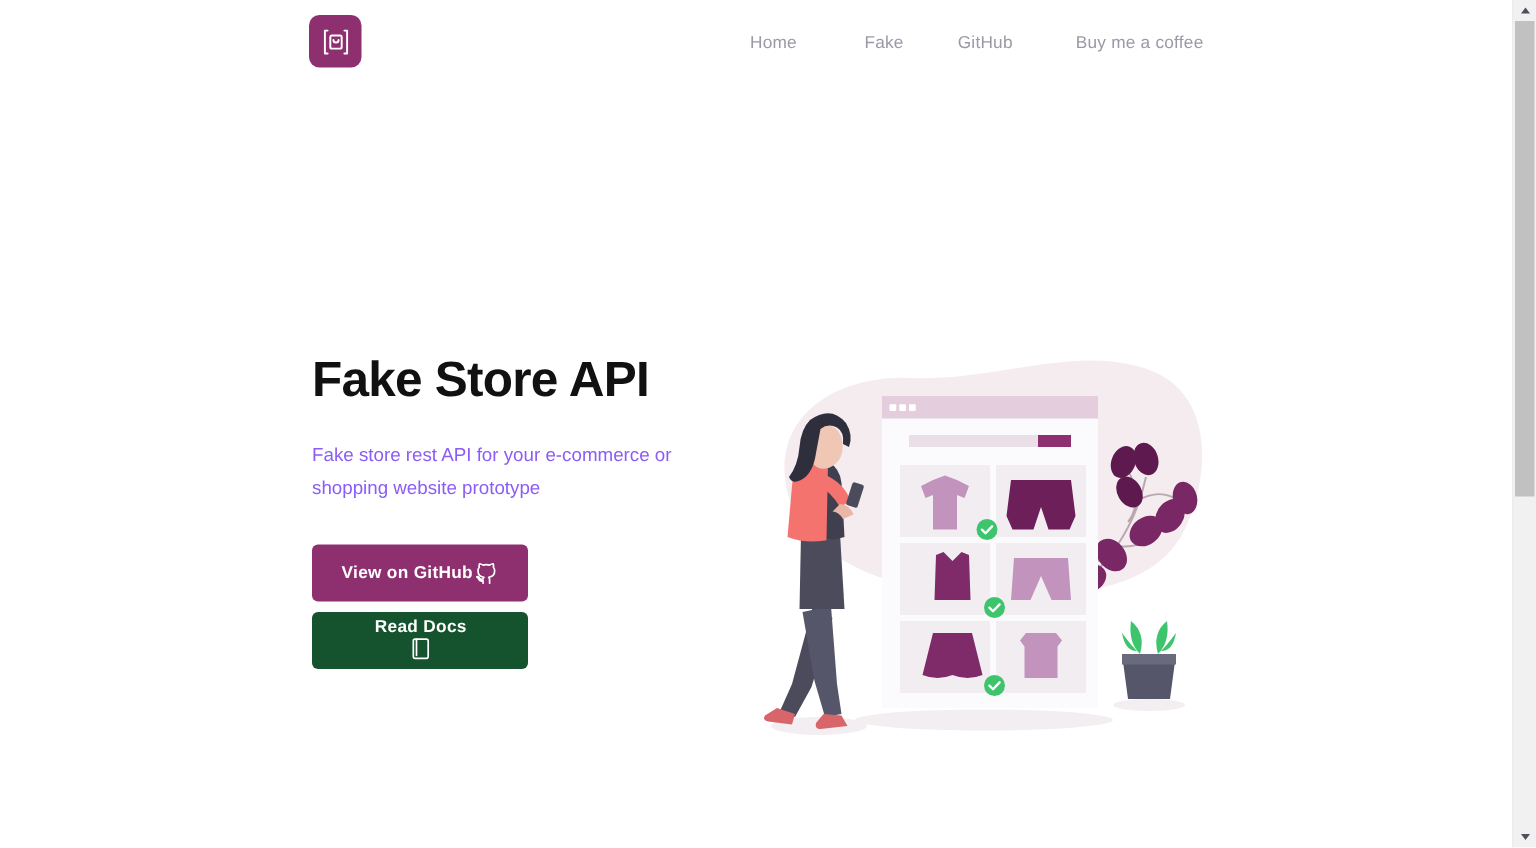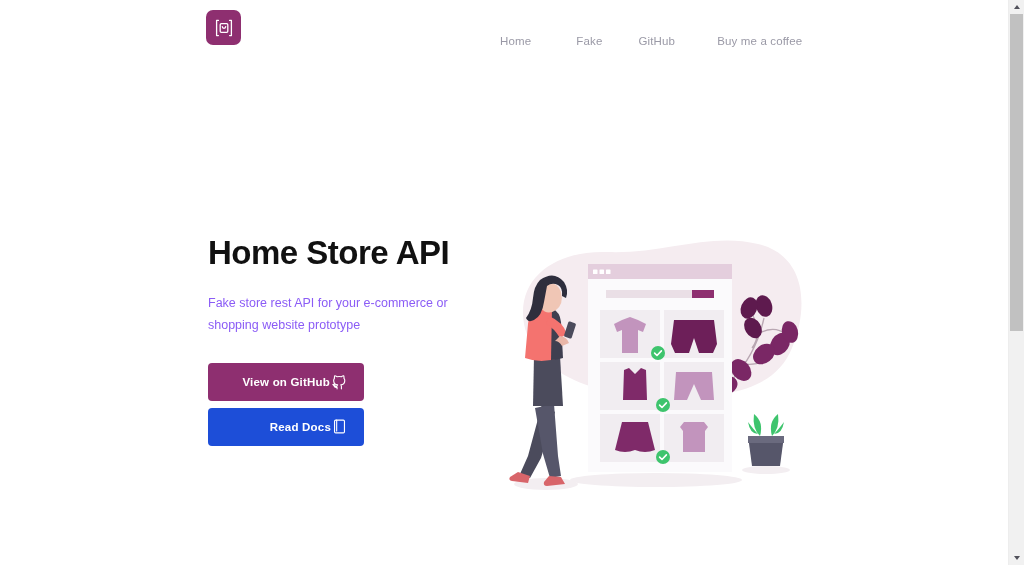--- a/index.html
+++ b/index.html
@@ -50,21 +50,21 @@
     background: #8e2f70;
     display: flex;
     align-items: center;
     justify-content: center;
   }
   #brand-logo svg { display: block; }
 
   #main-nav {
     position: absolute;
     left: 480px;
-    top: 12px;
+    top: 0;
     height: 58px;
     display: flex;
     align-items: center;
     gap: 0;
   }
   .nav-link {
     color: #9a99a6;
     font-size: 11.5px;
     letter-spacing: .15px;
     text-decoration: none;
@@ -103,38 +103,38 @@
 
   #hero-subtitle {
     font-size: 12.5px;
     color: #8b5cf6;
     line-height: 1.75;
     width: 285px;
     margin-bottom: 26px;
   }
 
   .hero-btn {
-    width: 156px;
+    width: 144px;
     height: 38px;
     border: none;
     border-radius: 4px;
     display: flex;
     align-items: center;
-    justify-content: flex-end;
+    justify-content: center;
     padding: 0 16px 0 17px;
     color: #ffffff;
     font-size: 11.5px;
     font-weight: bold;
     letter-spacing: .2px;
     cursor: pointer;
     font-family: "Liberation Sans", sans-serif;
     margin-bottom: 7px;
   }
   #btn-github { background: #8e2f70; }
-  #btn-docs   { background: #1d4ed8; }
+  #btn-docs   { background: #14532d; flex-direction: column; }
   .hero-btn svg { display: block; flex: none; }
 
   
   #hero-illustration {
     position: absolute;
     left: 496px;
     top: 140px;
     width: 340px;
     height: 300px;
   }
@@ -204,21 +204,21 @@
         <a class="nav-link n1">Fake</a>
         <a class="nav-link n2">GitHub</a>
         <a class="nav-link n3">Buy me a coffee</a>
       </nav>
 
     </div>
 
     <div id="hero">
 
       <div id="hero-copy">
-        <h1 id="hero-title">Home Store API</h1>
+        <h1 id="hero-title">Fake Store API</h1>
         <p id="hero-subtitle">Fake store rest API for your e-commerce or shopping website prototype</p>
 
         <button id="btn-github" class="hero-btn">
           <span>View on GitHub</span>
           <svg width="18" height="18" viewBox="0 0 24 24">
             <path fill="none" stroke="#ffffff" stroke-width="1.5" stroke-linecap="round" stroke-linejoin="round" d="M15.2 21.1v-3.2c0-1-.3-1.7-.8-2.1 2.6-.3 5.3-1.3 5.3-5.8 0-1.3-.45-2.3-1.2-3.1.12-.3.52-1.5-.12-3.1 0 0-1-.3-3.2 1.2a11 11 0 0 0-5.8 0C7.2 3.5 6.2 3.8 6.2 3.8c-.64 1.6-.24 2.8-.12 3.1-.75.8-1.2 1.8-1.2 3.1 0 4.5 2.7 5.5 5.27 5.8-.33.3-.63.8-.73 1.5-.66.3-2.32.8-3.34-.95 0 0-.6-1.1-1.76-1.2 0 0-1.15 0-.08.7 0 0 .77.36 1.3 1.7 0 0 .68 2.2 3.88 1.5v2.05"></path>
           </svg>
         </button>
 
         <button id="btn-docs" class="hero-btn">

